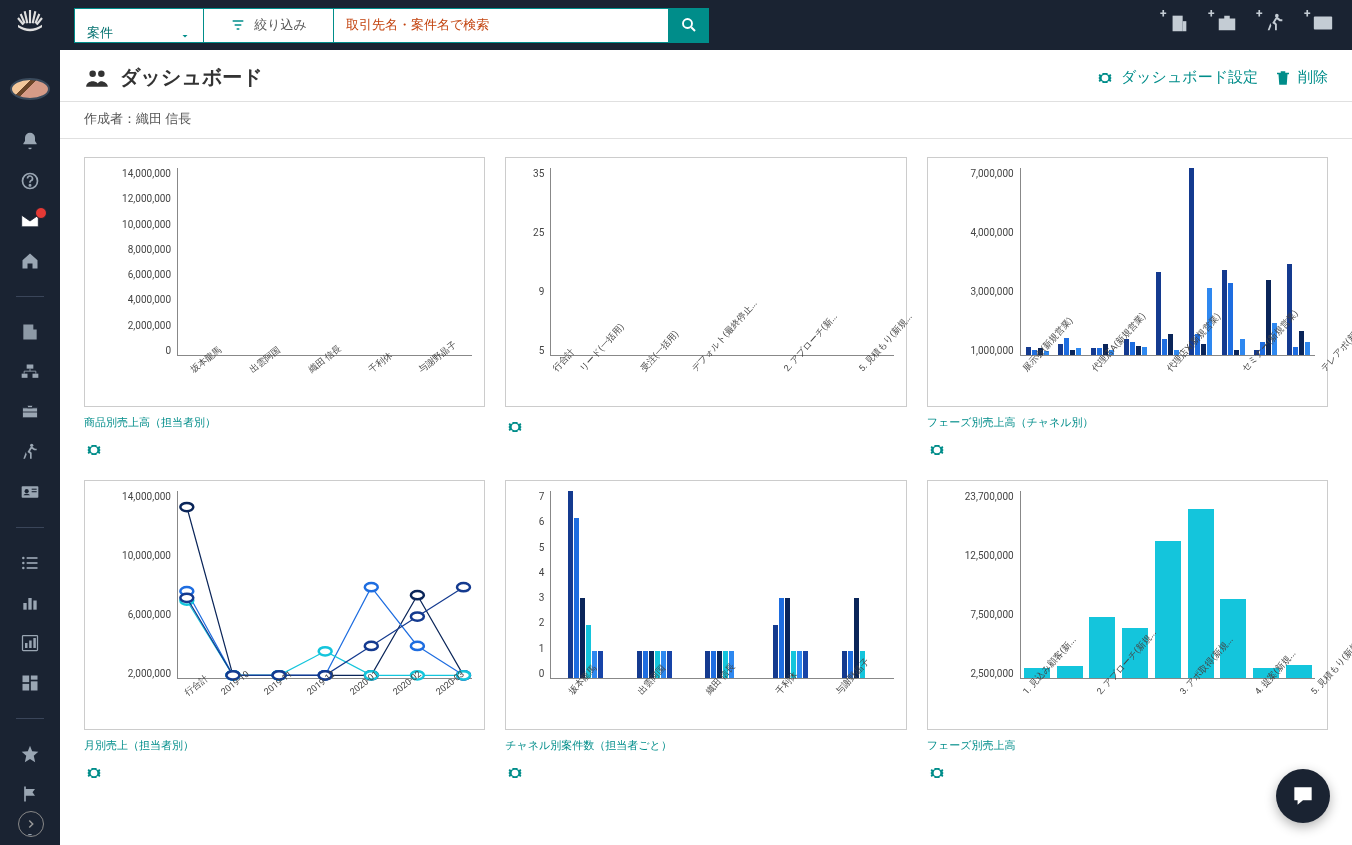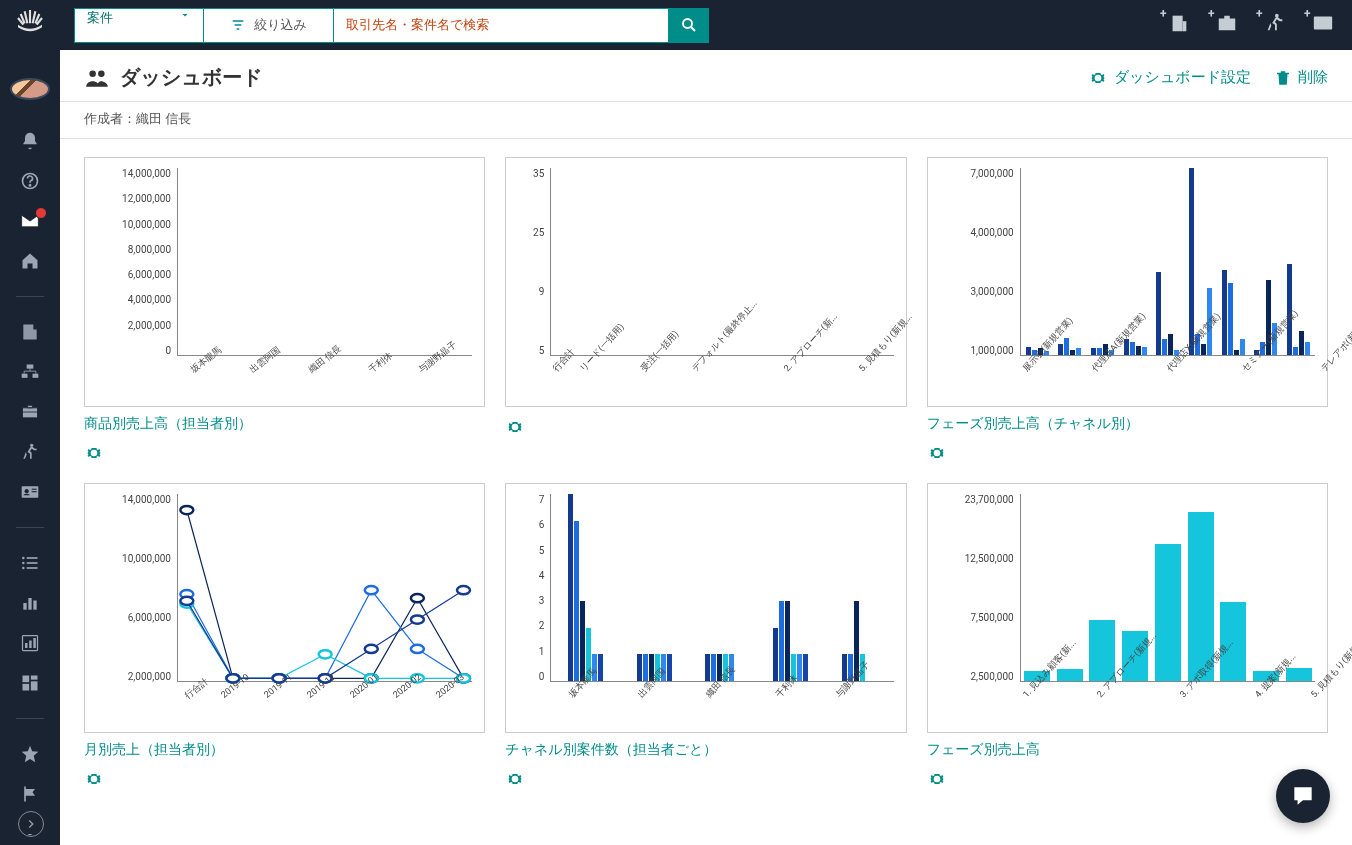--- a/index.html
+++ b/index.html
@@ -7,40 +7,40 @@
 .app { display: flex; width: 1352px; height: 845px; }
 .sidebar { width: 60px; background: #1a2332; display: flex; flex-direction: column; align-items: center; padding-top: 6px; }
 .logo { width: 36px; height: 36px; color: #e0e0e0; display: flex; align-items: center; justify-content: center; margin-bottom: 40px; }
 .avatar { width: 40px; height: 40px; border-radius: 50%; background: linear-gradient(135deg,#f4c89b 35%, #6b4528 35%, #6b4528 45%, #d69b87 45%); border: 2px solid #3a4a5c; margin-bottom: 30px; }
 .nav-icons { display: flex; flex-direction: column; gap: 18px; align-items: center; }
 .nav-icon { width: 22px; height: 22px; color: #9aa6b3; display: flex; align-items: center; justify-content: center; cursor: pointer; position: relative; }
 .nav-icon.mail::after { content: ""; position: absolute; top: -3px; right: -6px; width: 10px; height: 10px; border-radius: 50%; background: #e53935; border: 1px solid #1a2332; }
 .nav-sep { width: 28px; height: 1px; background: #3a4559; margin: 6px 0; }
 .main { flex: 1; display: flex; flex-direction: column; background: #fff; }
 .topbar { height: 50px; background: #1a2332; display: flex; align-items: center; padding: 0 14px; gap: 0; }
-.entity-select { width: 130px; height: 35px; background: #fff; border: 1.5px solid #008d8a; display: flex; align-items: flex-start; justify-content: space-between; padding: 0 12px; color: #00706e; font-size: 13px; }
+.entity-select { width: 130px; height: 35px; background: #fff; border: 1.5px solid #008d8a; display: flex; align-items: flex-end; justify-content: space-between; padding: 0 12px; color: #00706e; font-size: 13px; }
 .filter-btn { width: 130px; height: 35px; background: #fff; border: 1.5px solid #008d8a; border-left: none; display: flex; align-items: center; justify-content: center; gap: 8px; color: #555; font-size: 13px; }
 .search-input { flex: 0 0 335px; height: 35px; background: #fff; border: 1.5px solid #008d8a; border-left: none; padding: 0 12px; font-size: 13px; color: #999; display: flex; align-items: center; }
 .search-btn { width: 40px; height: 35px; background: #008d8a; border: 1.5px solid #008d8a; display: flex; align-items: center; justify-content: center; color: #fff; }
 .topbar-spacer { flex: 1; }
 .topbar-icons { display: flex; gap: 22px; }
 .topbar-icon { width: 26px; height: 26px; color: #c4ccd4; position: relative; }
 .topbar-icon .plus { position: absolute; top: -5px; left: -8px; font-size: 12px; font-weight: bold; color: #c4ccd4; }
 .page-header { padding: 14px 24px 10px 24px; display: flex; align-items: center; border-bottom: 1px solid #e0e0e0; }
 .page-title { font-size: 20px; font-weight: 600; display: flex; align-items: center; gap: 10px; color: #333; }
-.hdr-actions { margin-left: auto; display: flex; gap: 23px; }
+.hdr-actions { margin-left: auto; display: flex; gap: 16px; }
 .hdr-link { color: #008d8a; font-size: 15px; display: flex; align-items: center; gap: 6px; cursor: pointer; }
 .subheader { padding: 8px 24px 10px 24px; display: flex; align-items: center; border-bottom: 1px solid #e0e0e0; font-size: 13px; color: #555; }
 .subheader .right { margin-left: auto; display: flex; align-items: center; gap: 20px; }
 .sub-muted { color: #aaa; display: flex; align-items: center; gap: 5px; }
 .content { flex: 1; overflow: auto; padding: 18px 24px; background: #fff; }
 .grid { display: grid; grid-template-columns: repeat(3, 1fr); gap: 20px; }
 .widget { display: flex; flex-direction: column; }
 .chart-box { border: 1px solid #ccc; height: 250px; background: #fff; position: relative; padding: 10px; }
-.widget-title { color: #008d8a; font-size: 14px; margin-top: 8px; font-weight: 500; }
+.widget-title { color: #008d8a; font-size: 11px; margin-top: 8px; font-weight: 500; }
 .widget-gear { color: #008d8a; margin-top: 10px; width: 20px; height: 20px; }
 .axis-labels { position: absolute; left: 8px; top: 10px; bottom: 50px; display: flex; flex-direction: column; justify-content: space-between; font-size: 10px; color: #444; text-align: right; width: 78px; }
 .axis-labels.narrow { width: 30px; }
 .plot-area { position: absolute; left: 92px; right: 12px; top: 10px; bottom: 50px; border-left: 1px solid #888; border-bottom: 1px solid #888; }
 .plot-area.narrow-left { left: 44px; }
 .bars { display: flex; align-items: flex-end; height: 100%; justify-content: space-around; }
 .bar-group { display: flex; flex-direction: column-reverse; width: 36px; }
 .bar-group.thin { width: 5px; }
 .bar-group.med { width: 10px; }
 .bar-seg { width: 100%; }

